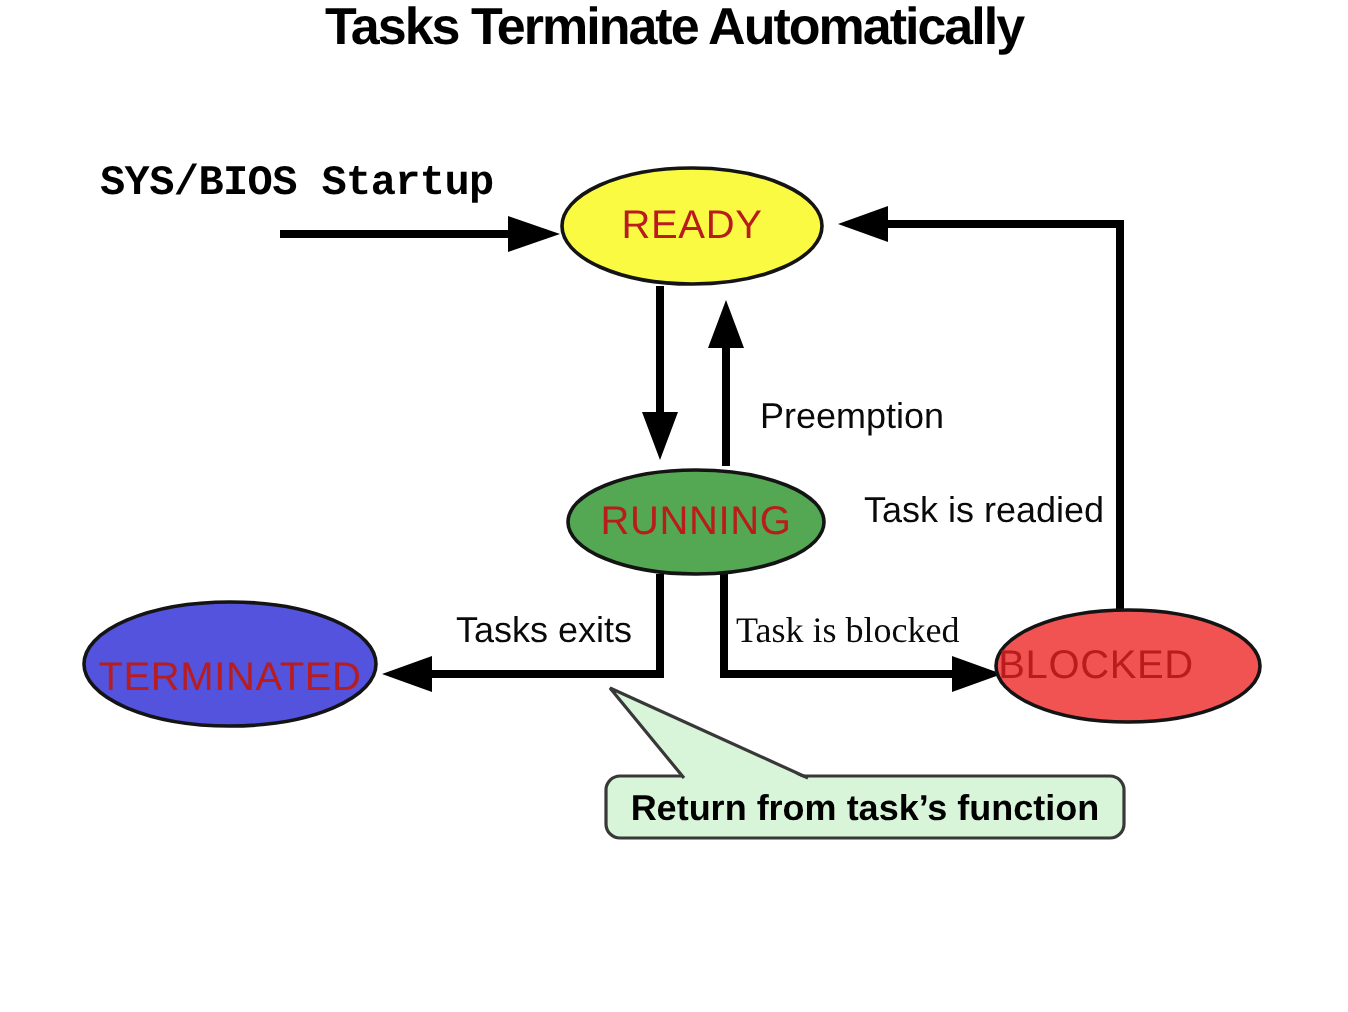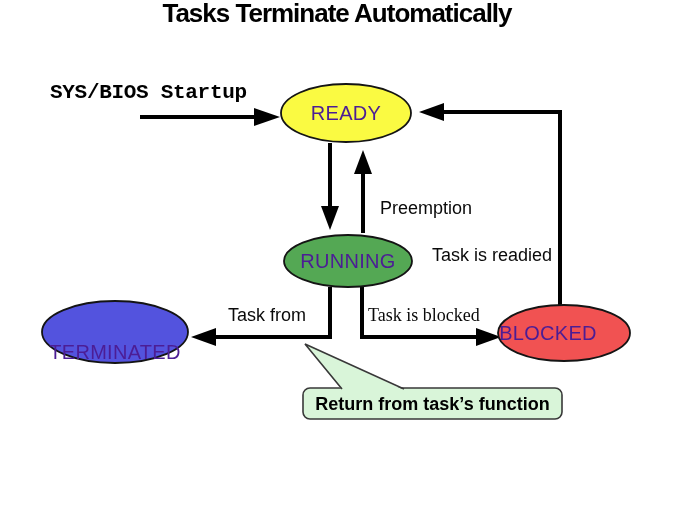--- a/index.html
+++ b/index.html
@@ -11,21 +11,21 @@
   .lbl{position:absolute;color:#000;white-space:nowrap;line-height:1;}
   .title{
     left:0;top:9;width:674px;text-align:center;
     font-size:26px;font-weight:bold;letter-spacing:-1px;color:#000;
   }
   .startup{
     left:50px;top:82px;
     font-family:Liberation Mono, monospace;font-weight:bold;font-size:21px;letter-spacing:-0.3px;
   }
   .node-label{
-    transform:translate(-50%,-50%);font-size:20px;letter-spacing:0.3px;color:#4c1d95;
+    transform:translate(-50%,-50%);font-size:20px;letter-spacing:0.3px;color:#b91c1c;
   }
   .edge-label{font-size:18px;color:#0a0a0a;}
   .callout-text{
     left:303px;top:388px;width:259px;height:31px;
     display:flex;align-items:center;justify-content:center;
     font-size:18px;font-weight:bold;color:#000;
   }
 </style>
 </head>
 <body>
@@ -74,22 +74,22 @@
     <path d="M 342 389 L 305 344 L 404 389" fill="none" stroke="#383838" stroke-width="1.6"></path>
   </svg>
 
   <div class="lbl title">Tasks Terminate Automatically</div>
 
   <div class="lbl startup">SYS/BIOS Startup</div>
 
   <div class="lbl node-label" style="left:346px;top:113px;">READY</div>
   <div class="lbl node-label" style="left:348px;top:261px;">RUNNING</div>
   <div class="lbl node-label" style="left:548px;top:333px;">BLOCKED</div>
-  <div class="lbl node-label" style="left:115px;top:352px;">TERMINATED</div>
+  <div class="lbl node-label" style="left:115px;top:339px;">TERMINATED</div>
 
   <div class="lbl edge-label" style="left:380px;top:164px;margin-top:35px;">Preemption</div>
   <div class="lbl edge-label" style="left:432px;top:246px;">Task is readied</div>
-  <div class="lbl edge-label" style="left:228px;top:306px;">Task from</div>
+  <div class="lbl edge-label" style="left:228px;top:306px;">Tasks exits</div>
   <div class="lbl edge-label" style="left:368px;top:306px;font-family:Liberation Serif, serif;">Task is blocked</div>
 
   <div class="lbl callout-text">Return from task’s function</div>
 
 </div>
 
 </body></html>

